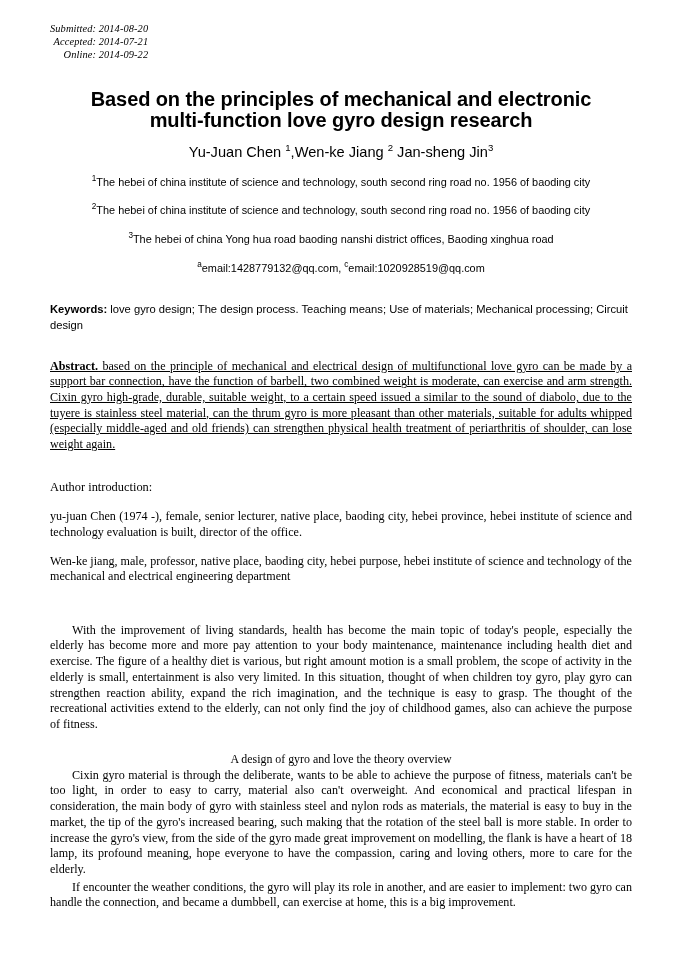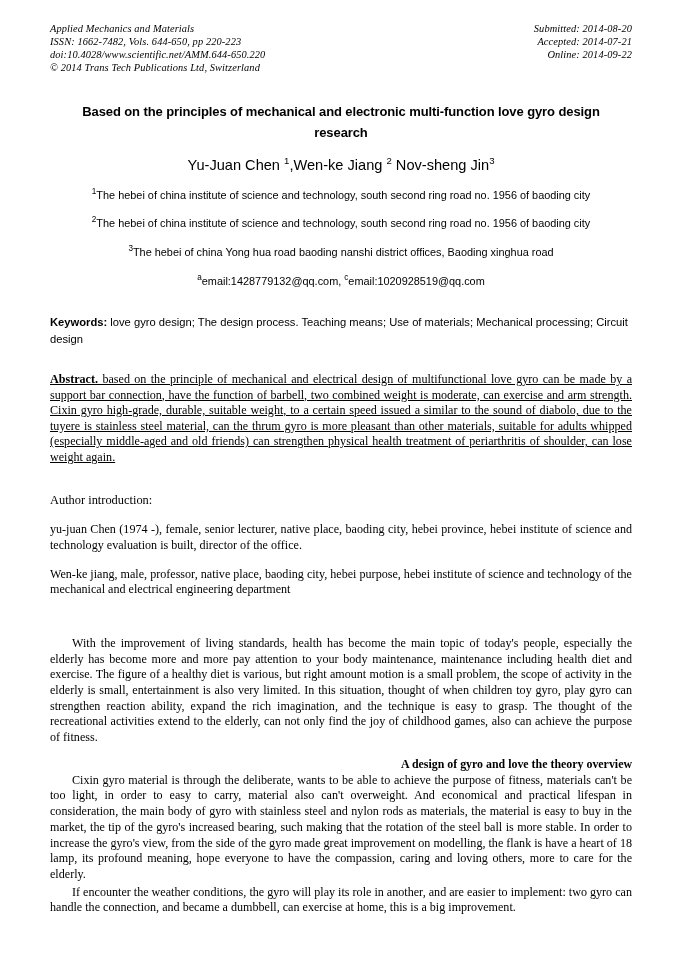--- a/index.html
+++ b/index.html
@@ -35,21 +35,21 @@
     letter-spacing: 0.1px;
   }
   .journal-header .left { text-align: left; }
   .journal-header .right { text-align: right; padding-top: 0px;}
   .journal-header div > div { white-space: nowrap; }
 
   
   .title {
     font-family: "Liberation Sans", "DejaVu Sans", sans-serif;
     font-weight: bold;
-    font-size: 13px;
+    font-size: 20px;
     line-height: 20.5px;
     text-align: center;
     margin-top: 28px;
     padding: 0 18px;
     letter-spacing: -0.1px;
   }
 
   
   .authors {
     font-family: "Liberation Sans", "DejaVu Sans", sans-serif;
@@ -116,52 +116,46 @@
   .body-para {
     font-size: 12.1px;
     line-height: 15.7px;
     text-align: justify;
     margin-top: 0;
   }
   .body-para.first { margin-top: 38px; text-indent: 22px; }
   .body-para.indent { text-indent: 22px; }
 
   .subhead {
-    font-weight: bold;
+    font-weight: normal;
     font-size: 11.9px;
     line-height: 16px;
-    margin-top: 10px;
-    text-align: right;
+    margin-top: 18px;
+    text-align: center;
   }
   .subhead + .body-para { margin-top: 1px; }
   .gap-small { margin-top: 2px; }
 </style>
 </head>
 <body>
 
 <div class="page">
 
   <div class="journal-header">
-    <div class="left">
-      <div>Applied Mechanics and Materials</div>
-      <div>ISSN: 1662-7482, Vols. 644-650, pp 220-223</div>
-      <div>doi:10.4028/www.scientific.net/AMM.644-650.220</div>
-      <div>© 2014 Trans Tech Publications Ltd, Switzerland</div>
-    </div>
     <div class="right">
       <div>Submitted: 2014-08-20</div>
       <div>Accepted: 2014-07-21</div>
       <div>Online: 2014-09-22</div>
     </div>
   </div>
 
   <div class="title">Based on the principles of mechanical and electronic multi-function love gyro design research</div>
 
   <div class="authors">
-    <span>Yu-Juan Chen </span><sup>1</sup><span>,Wen-ke Jiang </span><sup>2</sup><span> Nov-sheng Jin</span><sup>3</sup>
+    <span>Yu-Juan Chen </span><sup>1</sup><span>,Wen-ke Jiang </span><sup>2</sup><span> Jan-sheng Jin</span><sup>3</sup>
   </div>
 
   <div class="affil first">
     <sup>1</sup><span>The hebei of china institute of science and technology, south second ring road no. 1956 of baoding city</span>
   </div>
   <div class="affil second">
     <sup>2</sup><span>The hebei of china institute of science and technology, south second ring road no. 1956 of baoding city</span>
   </div>
   <div class="affil third">
     <sup>3</sup><span>The hebei of china Yong hua road baoding nanshi district offices, Baoding xinghua road</span>

